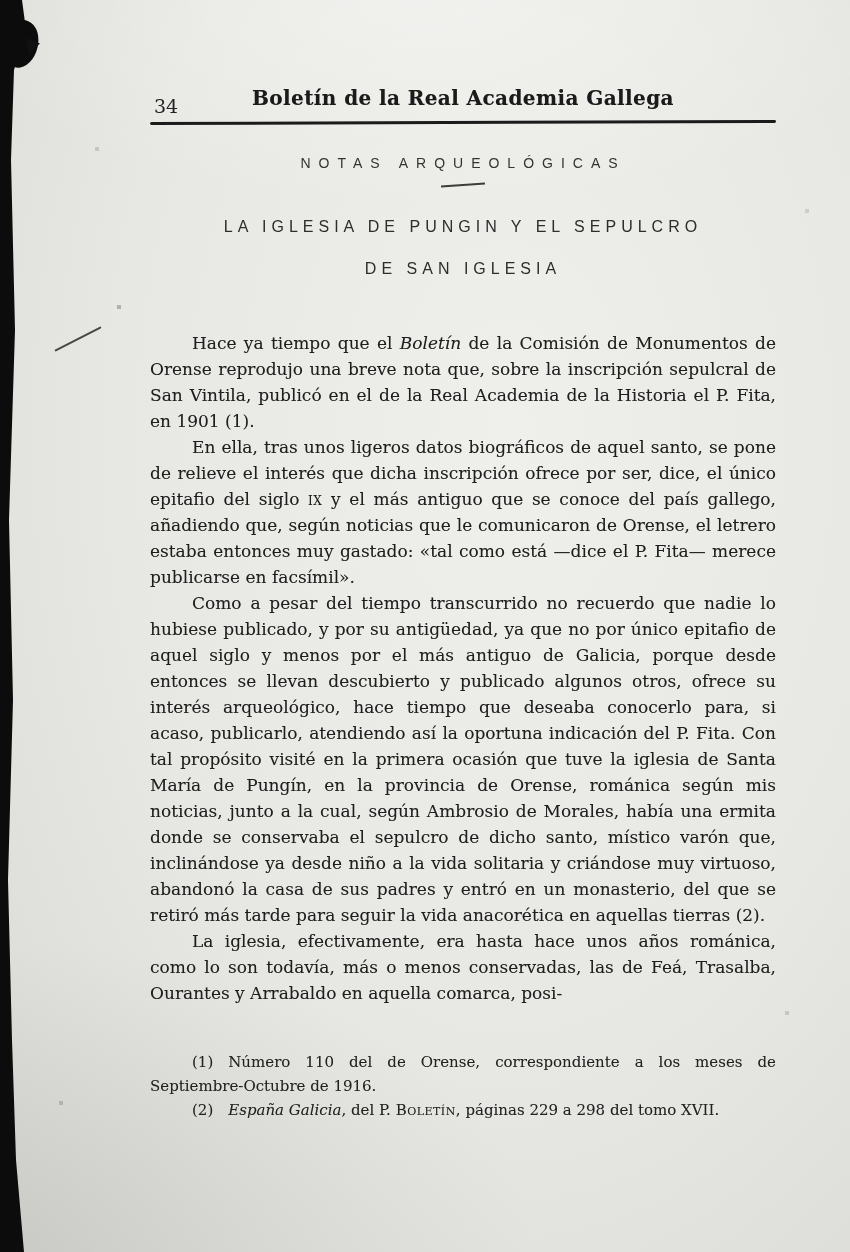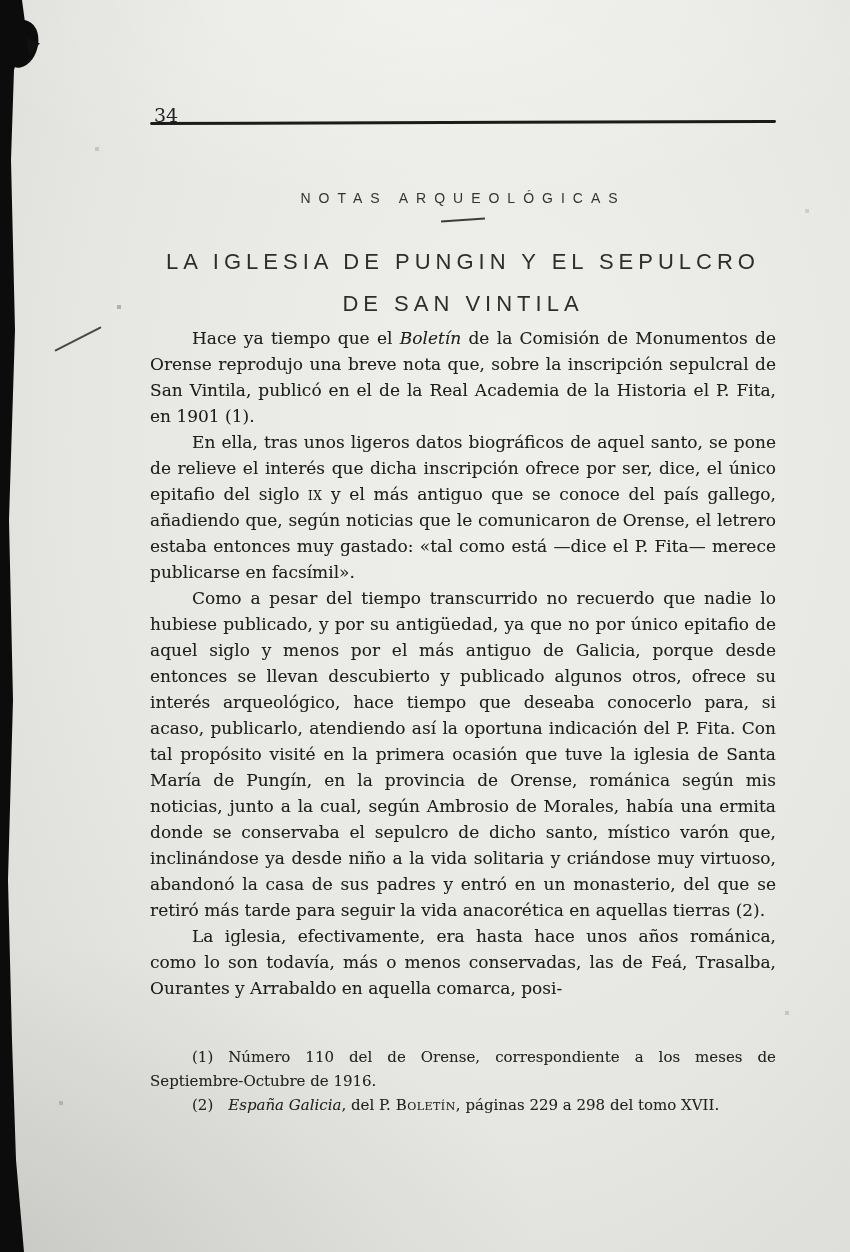--- a/index.html
+++ b/index.html
@@ -42,43 +42,43 @@
   }
   
   .hand-mark{
     position:absolute;left:52px;top:338px;width:52px;height:2px;background:#2c2c2c;
     transform:rotate(-27deg);border-radius:2px;opacity:.85;
   }
 
   .content{position:absolute;left:150px;top:86px;width:626px;}
 
   .page-header{position:relative;height:30px;}
-  .pagenum{position:absolute;left:4px;top:18px;font-size:19px;color:#222;}
+  .pagenum{position:absolute;left:4px;top:9px;font-size:19px;color:#222;}
   .running{
     display:block;text-align:center;font-size:20px;font-weight:700;
     letter-spacing:.4px;color:#1b1b1b;
     text-shadow:0 0 .5px rgba(0,0,0,.4);
   }
   .header-rule{margin-top:5px;height:3px;background:#1b1b1b;transform:rotate(-.2deg);border-radius:2px;}
 
   .kicker{
-    margin-top:66px;text-align:center;
+    margin-top:31px;text-align:center;
     font-family:"Liberation Sans","DejaVu Sans",sans-serif;
     font-size:14px;letter-spacing:8px;color:#333;font-weight:400;
   }
   .kicker-rule{width:44px;height:2px;background:#3c3c3c;margin:13px auto 0;transform:rotate(-4deg);}
 
   .article-title{
     margin-top:20px;text-align:center;
     font-family:"Liberation Sans","DejaVu Sans",sans-serif;
-    font-weight:400;font-size:22px;letter-spacing:5px;line-height:42px;color:#2d2d2d;
+    font-weight:400;font-size:16px;letter-spacing:5px;line-height:42px;color:#2d2d2d;
   }
   .article-title span{display:block;}
 
-  .article-body{}
+  .article-body{margin-top:40px;}
   .article-body p{
     font-size:17px;line-height:26px;text-align:justify;text-indent:42px;
     color:#1e1e1e;text-shadow:0 0 .4px rgba(0,0,0,.25);
   }
   .it{font-style:italic}
   .sc{font-variant:small-caps;letter-spacing:.5px}
 
   .footnotes{margin-top:44px;}
   .footnotes p{
     font-size:15px;line-height:24px;text-align:justify;text-indent:42px;
@@ -93,29 +93,30 @@
   <div class="edge"></div>
   <div class="edge-blob-top"></div>
   <div class="edge-blob-top2"></div>
   <div class="specks"></div>
   <div class="hand-mark"></div>
 
   <div class="content">
 
     <header class="page-header">
       <span class="pagenum">34</span>
+      <span class="running">Boletín de la Real Academia Gallega</span>
     </header>
     <div class="header-rule"></div>
 
     <div class="kicker">NOTAS ARQUEOLÓGICAS</div>
     <div class="kicker-rule"></div>
 
     <h1 class="article-title">
       <span>LA IGLESIA DE PUNGIN Y EL SEPULCRO</span>
-      <span>DE SAN VINTILA</span>
+      <span>DE SAN IGLESIA</span>
     </h1>
 
     <main class="article-body" id="article-body">
         <p><span>Hace ya tiempo que el </span><span class="it">Boletín</span><span> de la Comisión de Monumentos de Orense reprodujo una breve nota que, sobre la inscripción sepulcral de San Vintila, publicó en el de la Real Academia de la Historia el P. Fita, en 1901 (1).</span></p>
         <p><span>En ella, tras unos ligeros datos biográficos de aquel santo, se pone de relieve el interés que dicha inscripción ofrece por ser, dice, el único epitafio del siglo </span><span class="sc">ix</span><span> y el más antiguo que se conoce del país gallego, añadiendo que, según noticias que le comunicaron de Orense, el letrero estaba entonces muy gastado: «tal como está —dice el P. Fita— merece publicarse en facsímil».</span></p>
         <p><span>Como a pesar del tiempo transcurrido no recuerdo que nadie lo hubiese publicado, y por su antigüedad, ya que no por único epitafio de aquel siglo y menos por el más antiguo de Galicia, porque desde entonces se llevan descubierto y publicado algunos otros, ofrece su interés arqueológico, hace tiempo que deseaba conocerlo para, si acaso, publicarlo, atendiendo así la oportuna indicación del P. Fita. Con tal propósito visité en la primera ocasión que tuve la iglesia de Santa María de Pungín, en la provincia de Orense, románica según mis noticias, junto a la cual, según Ambrosio de Morales, había una ermita donde se conservaba el sepulcro de dicho santo, místico varón que, inclinándose ya desde niño a la vida solitaria y criándose muy virtuoso, abandonó la casa de sus padres y entró en un monasterio, del que se retiró más tarde para seguir la vida anacorética en aquellas tierras (2).</span></p>
         <p><span>La iglesia, efectivamente, era hasta hace unos años románica, como lo son todavía, más o menos conservadas, las de Feá, Trasalba, Ourantes y Arrabaldo en aquella comarca, posi-</span></p>
       </main>
 
     <footer class="footnotes" id="footnote-list">

